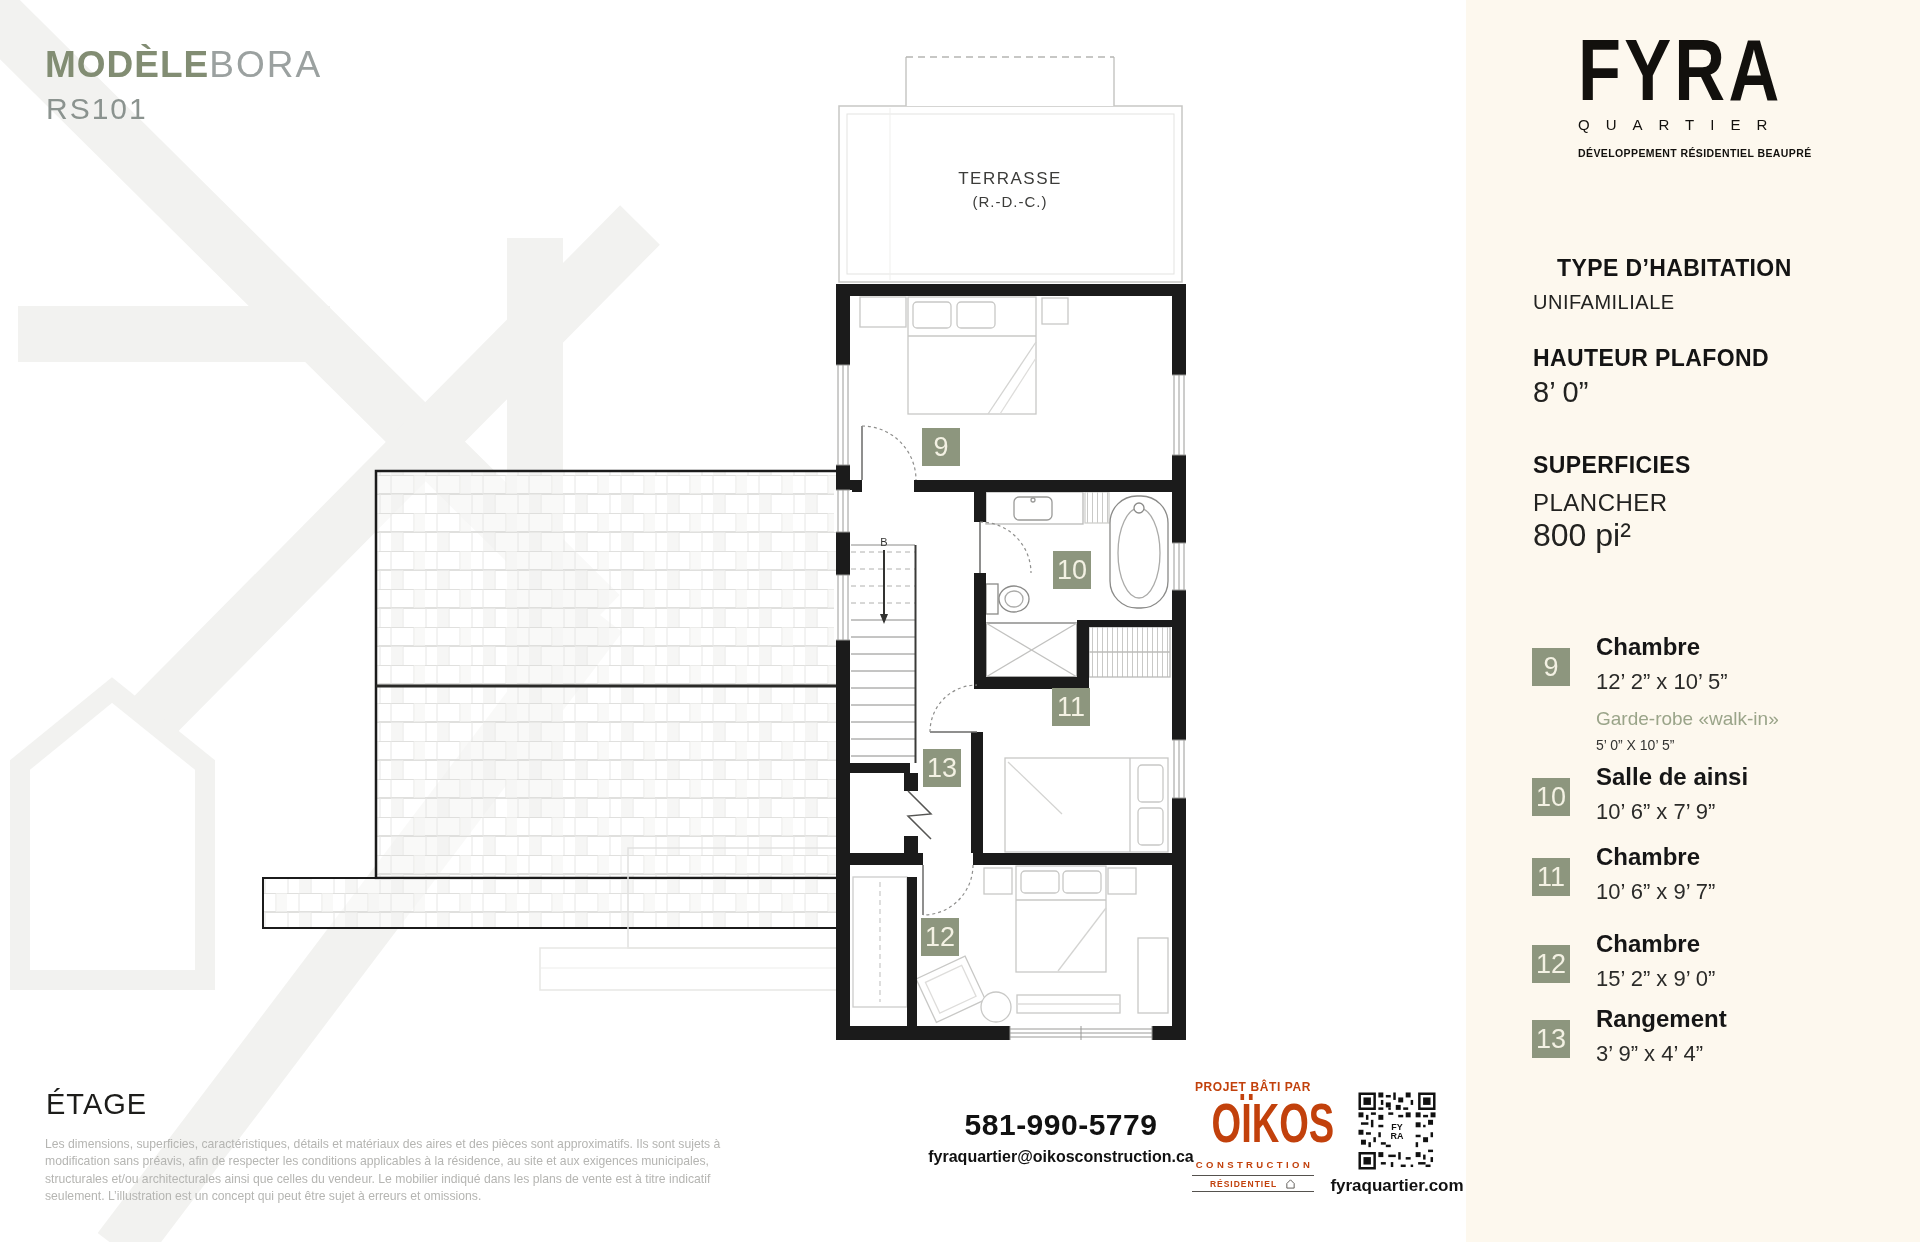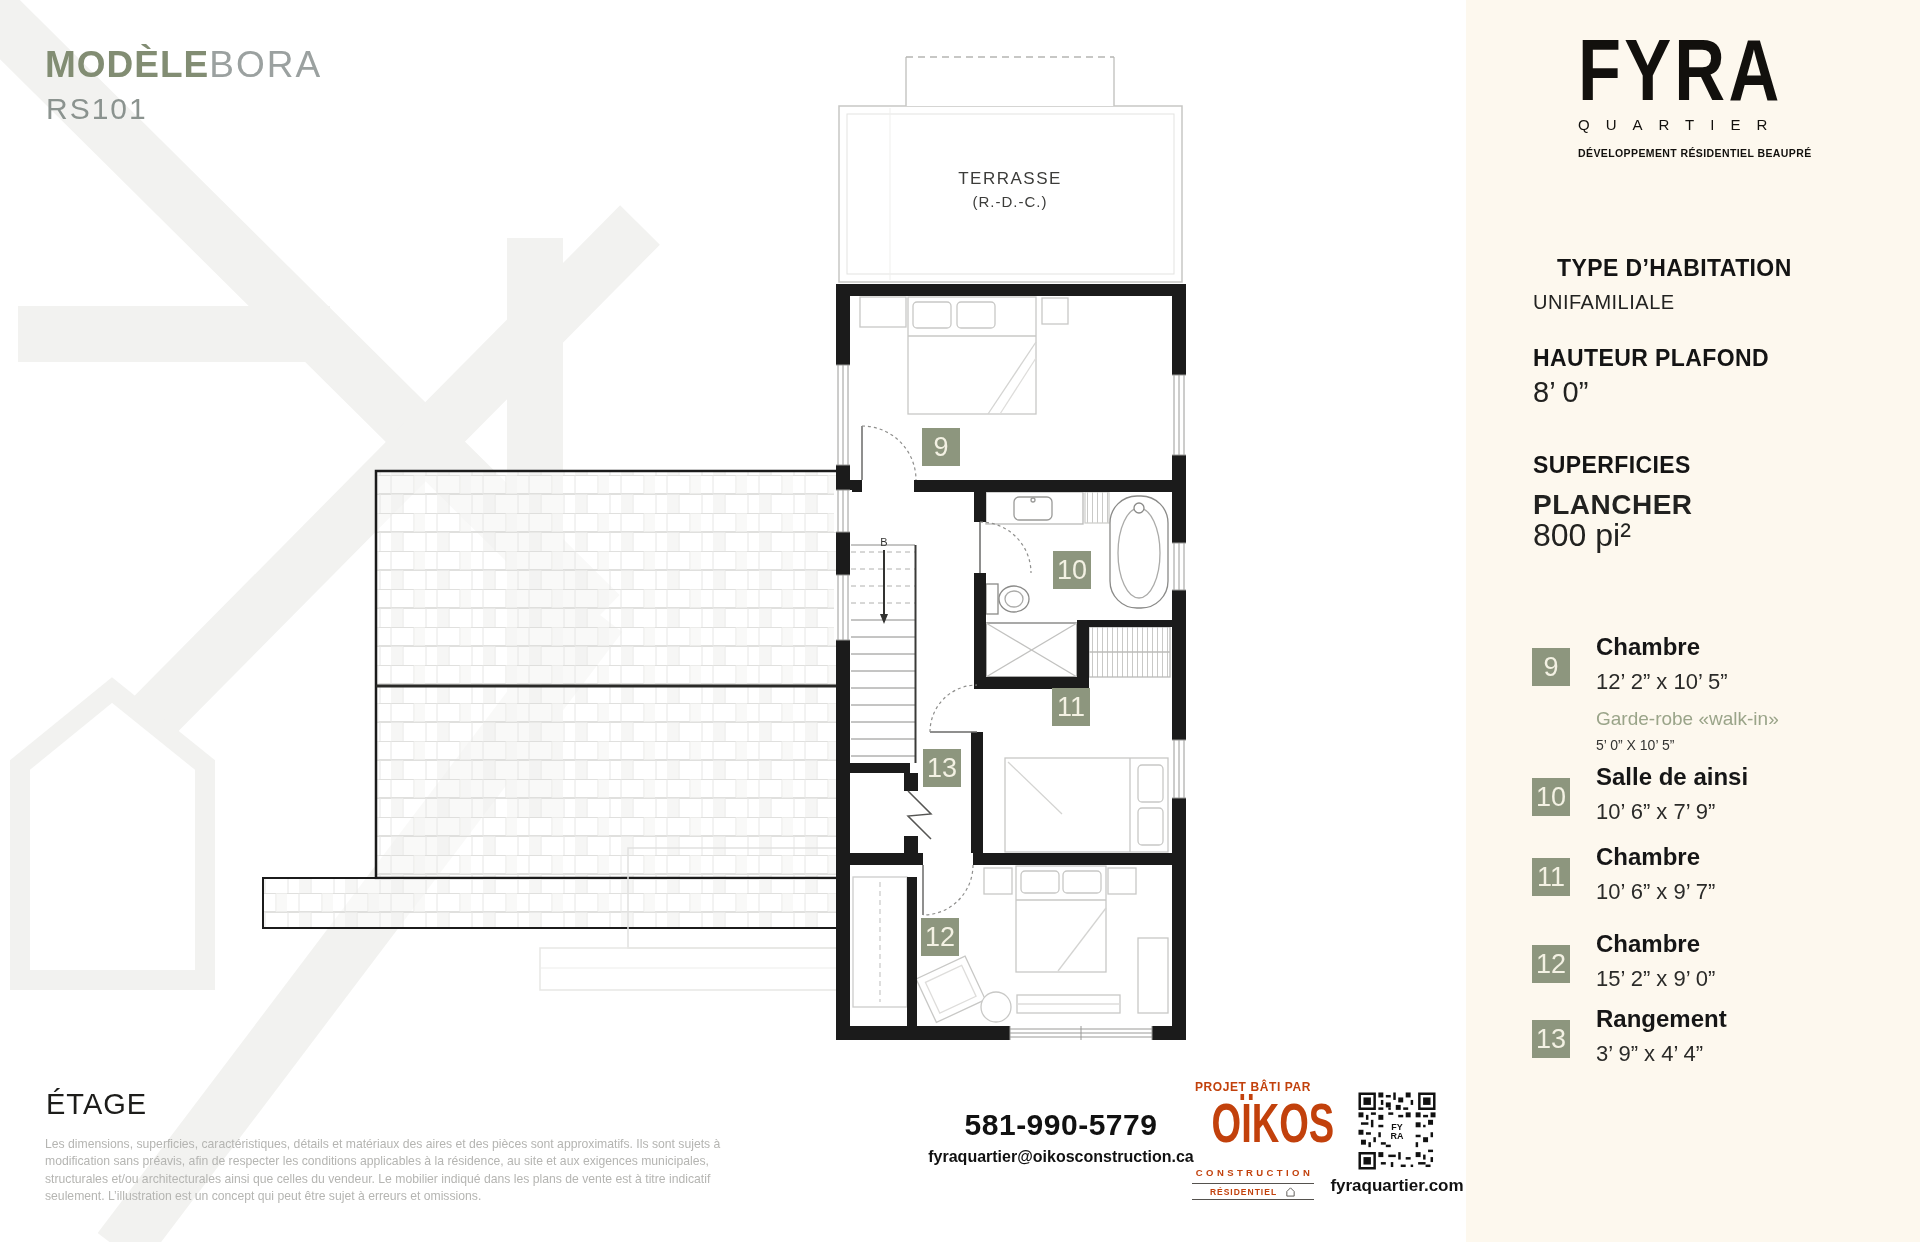--- a/index.html
+++ b/index.html
@@ -21,21 +21,21 @@
   .brand-sub{margin-top:2px;font-size:15px;font-weight:500;color:#12100d;letter-spacing:16px;}
   .brand-tag{margin-top:14px;font-size:10.5px;font-weight:700;color:#12100d;letter-spacing:.4px;}
 
   .spec-title{font-size:23px;font-weight:700;color:#141414;letter-spacing:.4px;}
   .spec-value{font-weight:400;color:#222220;}
   #type-title{left:1533px;top:255px;margin-left:24px;}
   #type-value{left:1533px;top:291px;font-size:20px;letter-spacing:.5px;}
   #ceiling-title{left:1533px;top:345px;}
   #ceiling-value{left:1533px;top:376px;font-size:29px;}
   #areas-title{left:1533px;top:452px;}
-  #floor-label{left:1533px;top:489px;font-size:28px;font-weight:700;color:#222220;letter-spacing:.5px;}
+  #floor-label{left:1533px;top:489px;font-size:24px;font-weight:400;color:#222220;letter-spacing:.5px;}
   #floor-value{left:1533px;top:517px;font-size:32px;font-weight:400;color:#222220;}
 
   .legend-row{left:1532px;display:flex;gap:26px;}
   .badge{width:38px;height:38px;background:#8d967e;color:#f3f1e3;display:flex;
          align-items:center;justify-content:center;font-size:27px;flex:0 0 38px;}
   .legend-text{margin-top:-15px;}
   .legend-name{font-size:24px;font-weight:700;color:#161616;}
   .legend-dims{font-size:22px;font-weight:400;color:#2b2b29;margin-top:8px;}
   .legend-extra-name{font-size:19px;color:#9aa489;margin-top:13px;}
   .legend-extra-dims{font-size:14px;color:#333331;margin-top:7px;}
@@ -48,21 +48,21 @@
   .disclaimer{left:45px;top:1136px;width:714px;font-size:12.2px;line-height:1.42;color:#b5b5b2;}
 
   .contact{left:908px;top:1108px;width:306px;text-align:center;}
   .contact-phone{font-size:30px;font-weight:700;color:#111;letter-spacing:.5px;}
   .contact-email{font-size:16px;font-weight:700;color:#111;margin-top:6px;}
 
   .oikos{left:1192px;top:1080px;width:122px;text-align:center;color:#c2410c;}
   .oikos-built{font-size:12px;font-weight:700;letter-spacing:.6px;}
   .oikos-name{font-size:56px;font-weight:800;line-height:.95;letter-spacing:0;
               transform:scaleX(.68);transform-origin:50% 50%;margin-top:2px;}
-  .oikos-sub{font-size:9.5px;font-weight:700;letter-spacing:3.4px;margin-top:18px;margin-left:3px;}
+  .oikos-sub{font-size:9.5px;font-weight:700;letter-spacing:3.4px;margin-top:10px;margin-left:3px;}
   .oikos-res-row{margin-top:5px;border-top:1px solid #55524e;border-bottom:1px solid #55524e;
                  padding:2px 2px;display:flex;align-items:center;justify-content:center;gap:8px;}
   .oikos-res{font-size:8.5px;font-weight:700;letter-spacing:1px;}
 
   .qr-box{left:1356px;top:1090px;width:82px;height:82px;}
   .qr-caption{left:1322px;top:1176px;width:150px;text-align:center;font-size:17px;font-weight:700;color:#111;}
 
   svg{display:block;}
   svg text{font-family:"Liberation Sans","DejaVu Sans",sans-serif;}
 </style>

